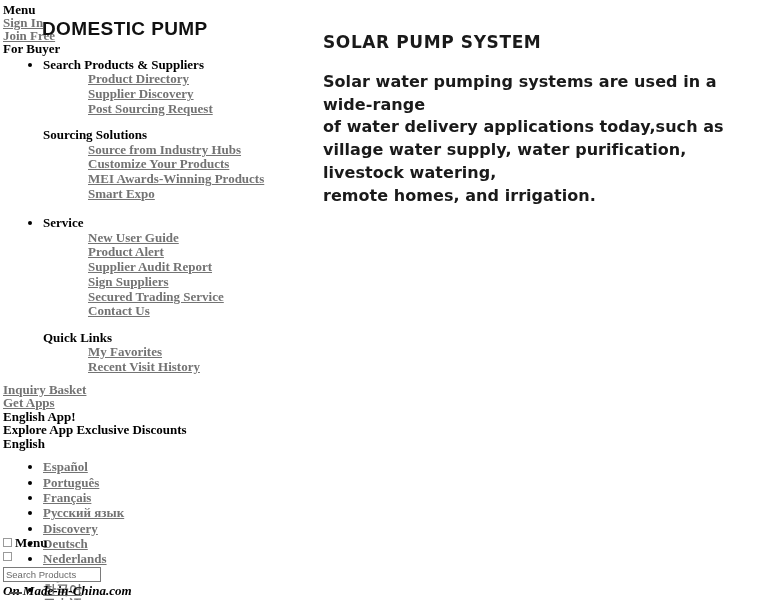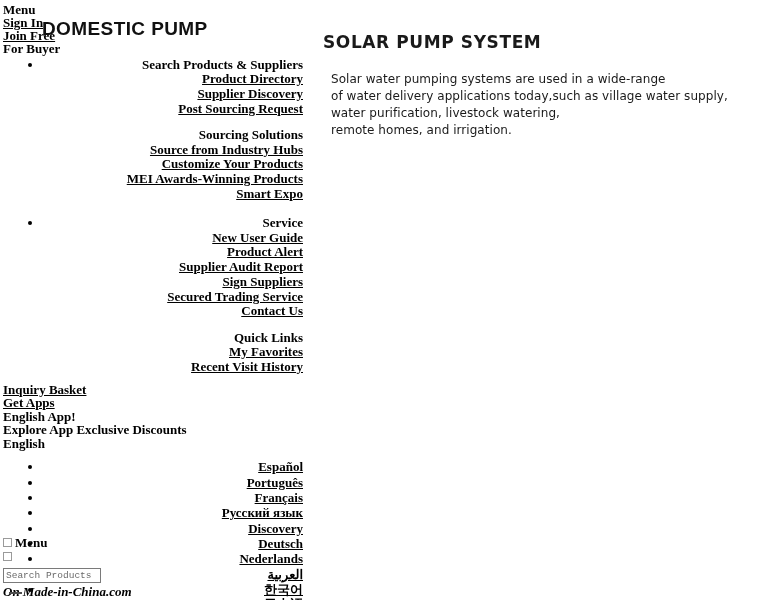--- a/index.html
+++ b/index.html
@@ -18,29 +18,28 @@
     color: #000000;
     position: relative;
   }
   .line {
     line-height: 1.0;
     padding: 0;
     margin: 0;
     white-space: nowrap;
   }
   a, .lnk {
-    color: #000000;
+    color: #737373;
     text-decoration: underline;
     cursor: pointer;
   }
   ul {
     margin: 8px 0 8px 0;
     padding-left: 40px;
     list-style-type: disc;
-    text-align: right;
   }
   ul li {
     margin: 0;
     padding: 0;
     line-height: 1.18;
   }
   .sub-group {
     margin-top: 11px;
   }
   .sub-list {
@@ -82,25 +81,25 @@
     font-family: "DejaVu Sans", "Liberation Sans", sans-serif;
     color: #1a1a1a;
   }
   .promo-title {
     font-size: 17px;
     font-weight: bold;
     letter-spacing: 0.6px;
     margin: 0 0 19px 0;
   }
   .promo-body {
-    font-size: 12px;
-    font-weight: normal;
+    font-size: 16px;
+    font-weight: bold;
     line-height: 1.42;
     letter-spacing: 0.05px;
-    margin: 8px;
+    margin: 0;
     white-space: pre-line;
   }
 
   
   .flow {
     position: absolute;
     left: 3px;
     top: 49px;
     width: 300px;
   }
@@ -131,21 +130,21 @@
     background: #ffffff;
     vertical-align: baseline;
     margin-right: 3px;
   }
   .search-wrap {
     margin-top: 3px;
   }
   input.search-input {
     width: 92px;
     padding: 1px 2px;
-    font-family: Liberation Mono, monospace;
+    font-family: Liberation Sans, sans-serif;
     font-size: 9.5px;
     font-weight: normal;
     color: #555555;
     border: 1px solid #7a7a7a;
     background: #ffffff;
     box-sizing: content-box;
   }
   input.search-input::placeholder {
     color: #6a6a6a;
     opacity: 1;

